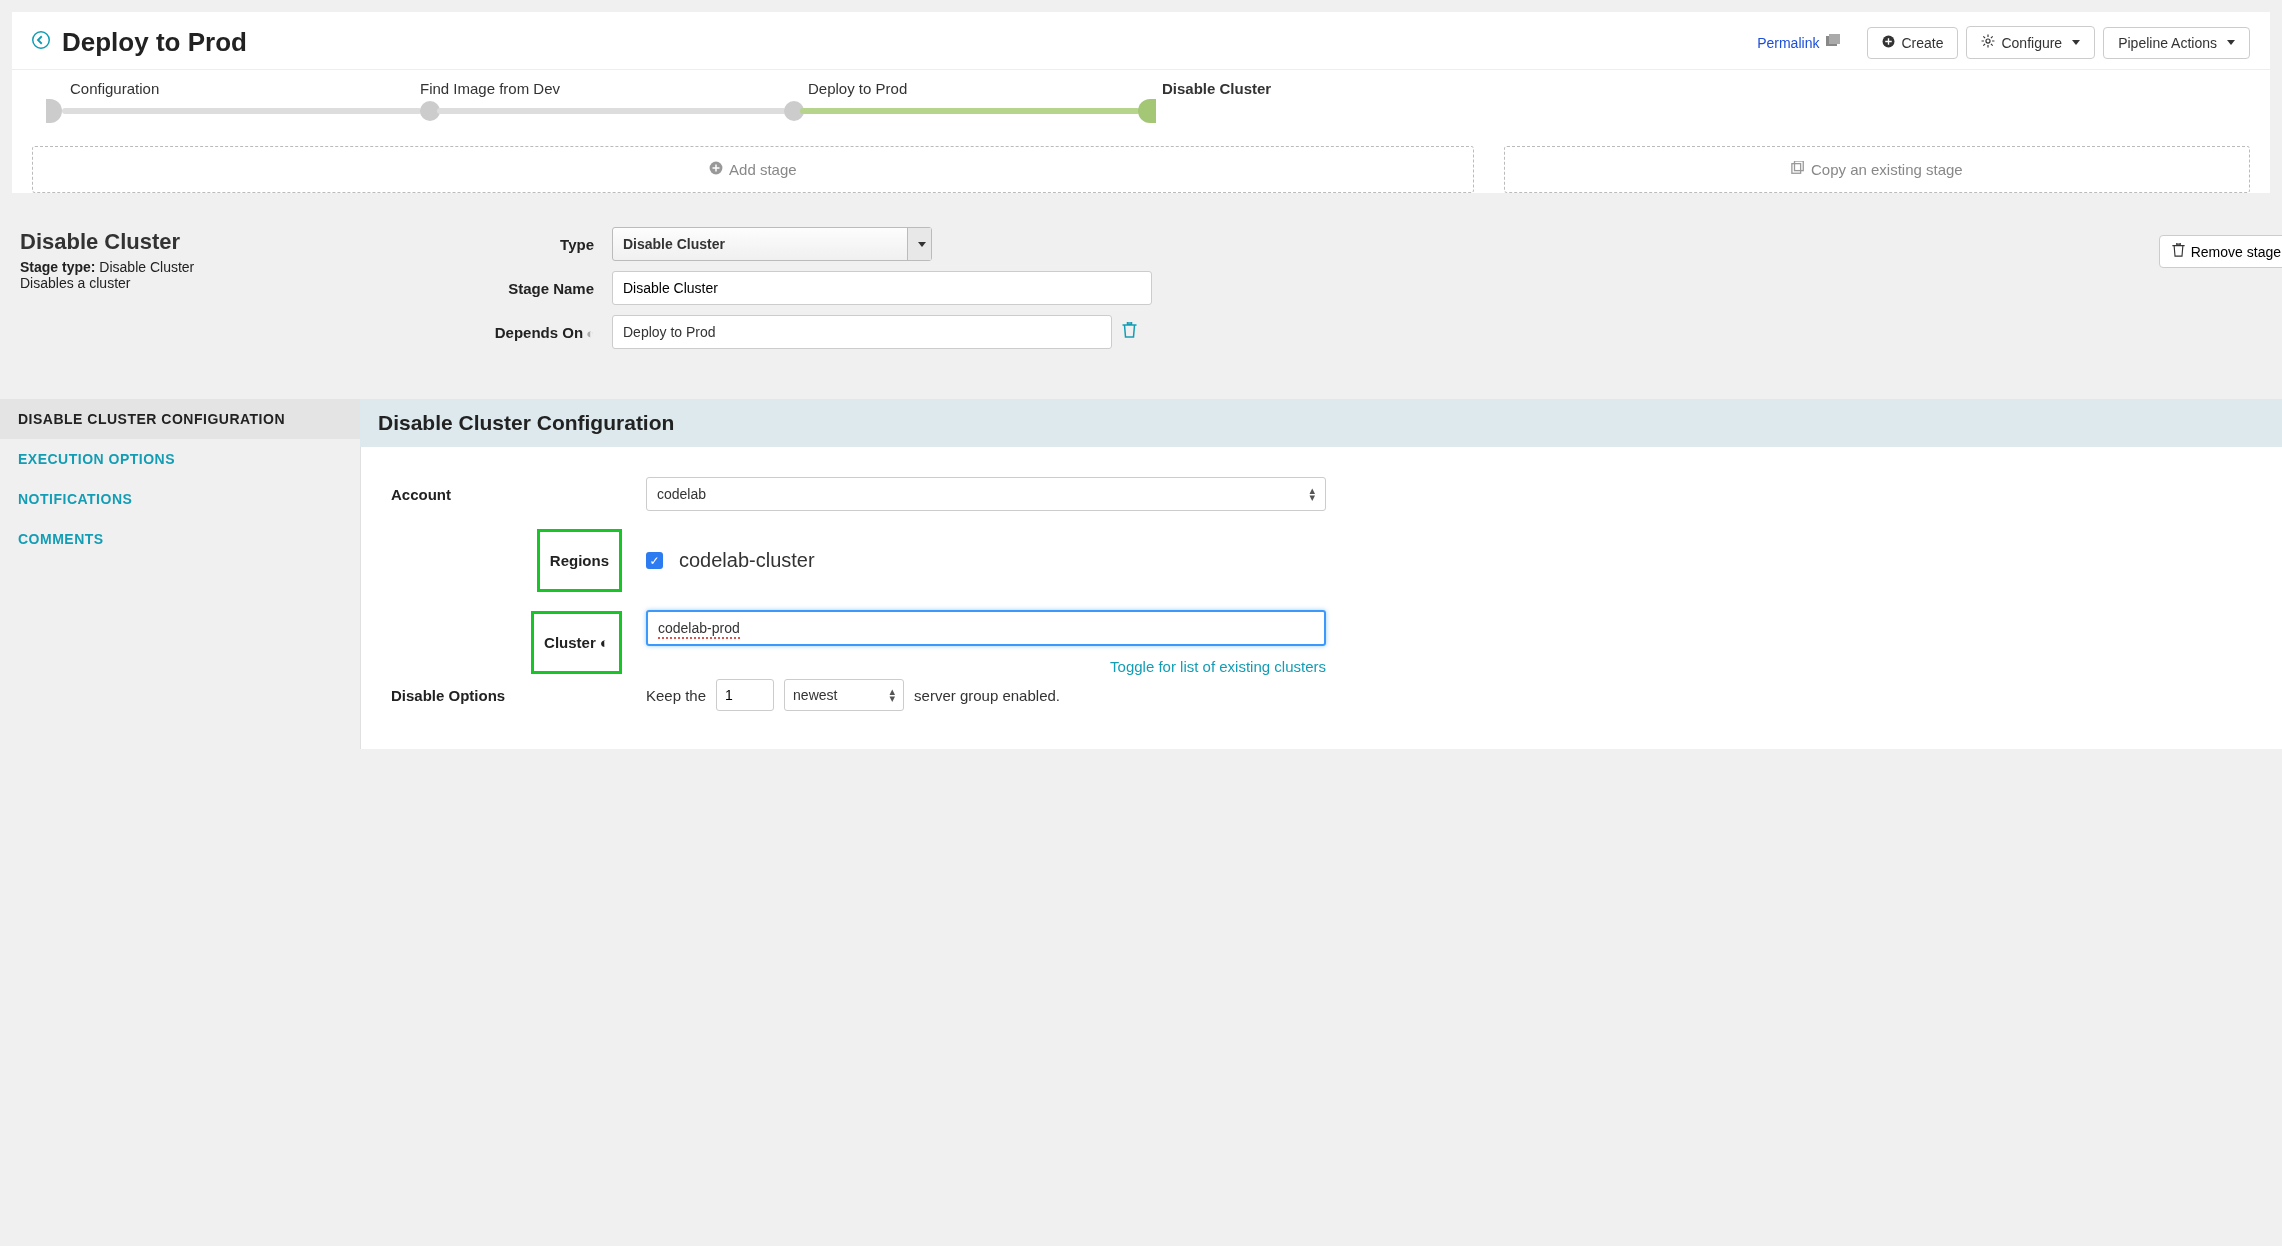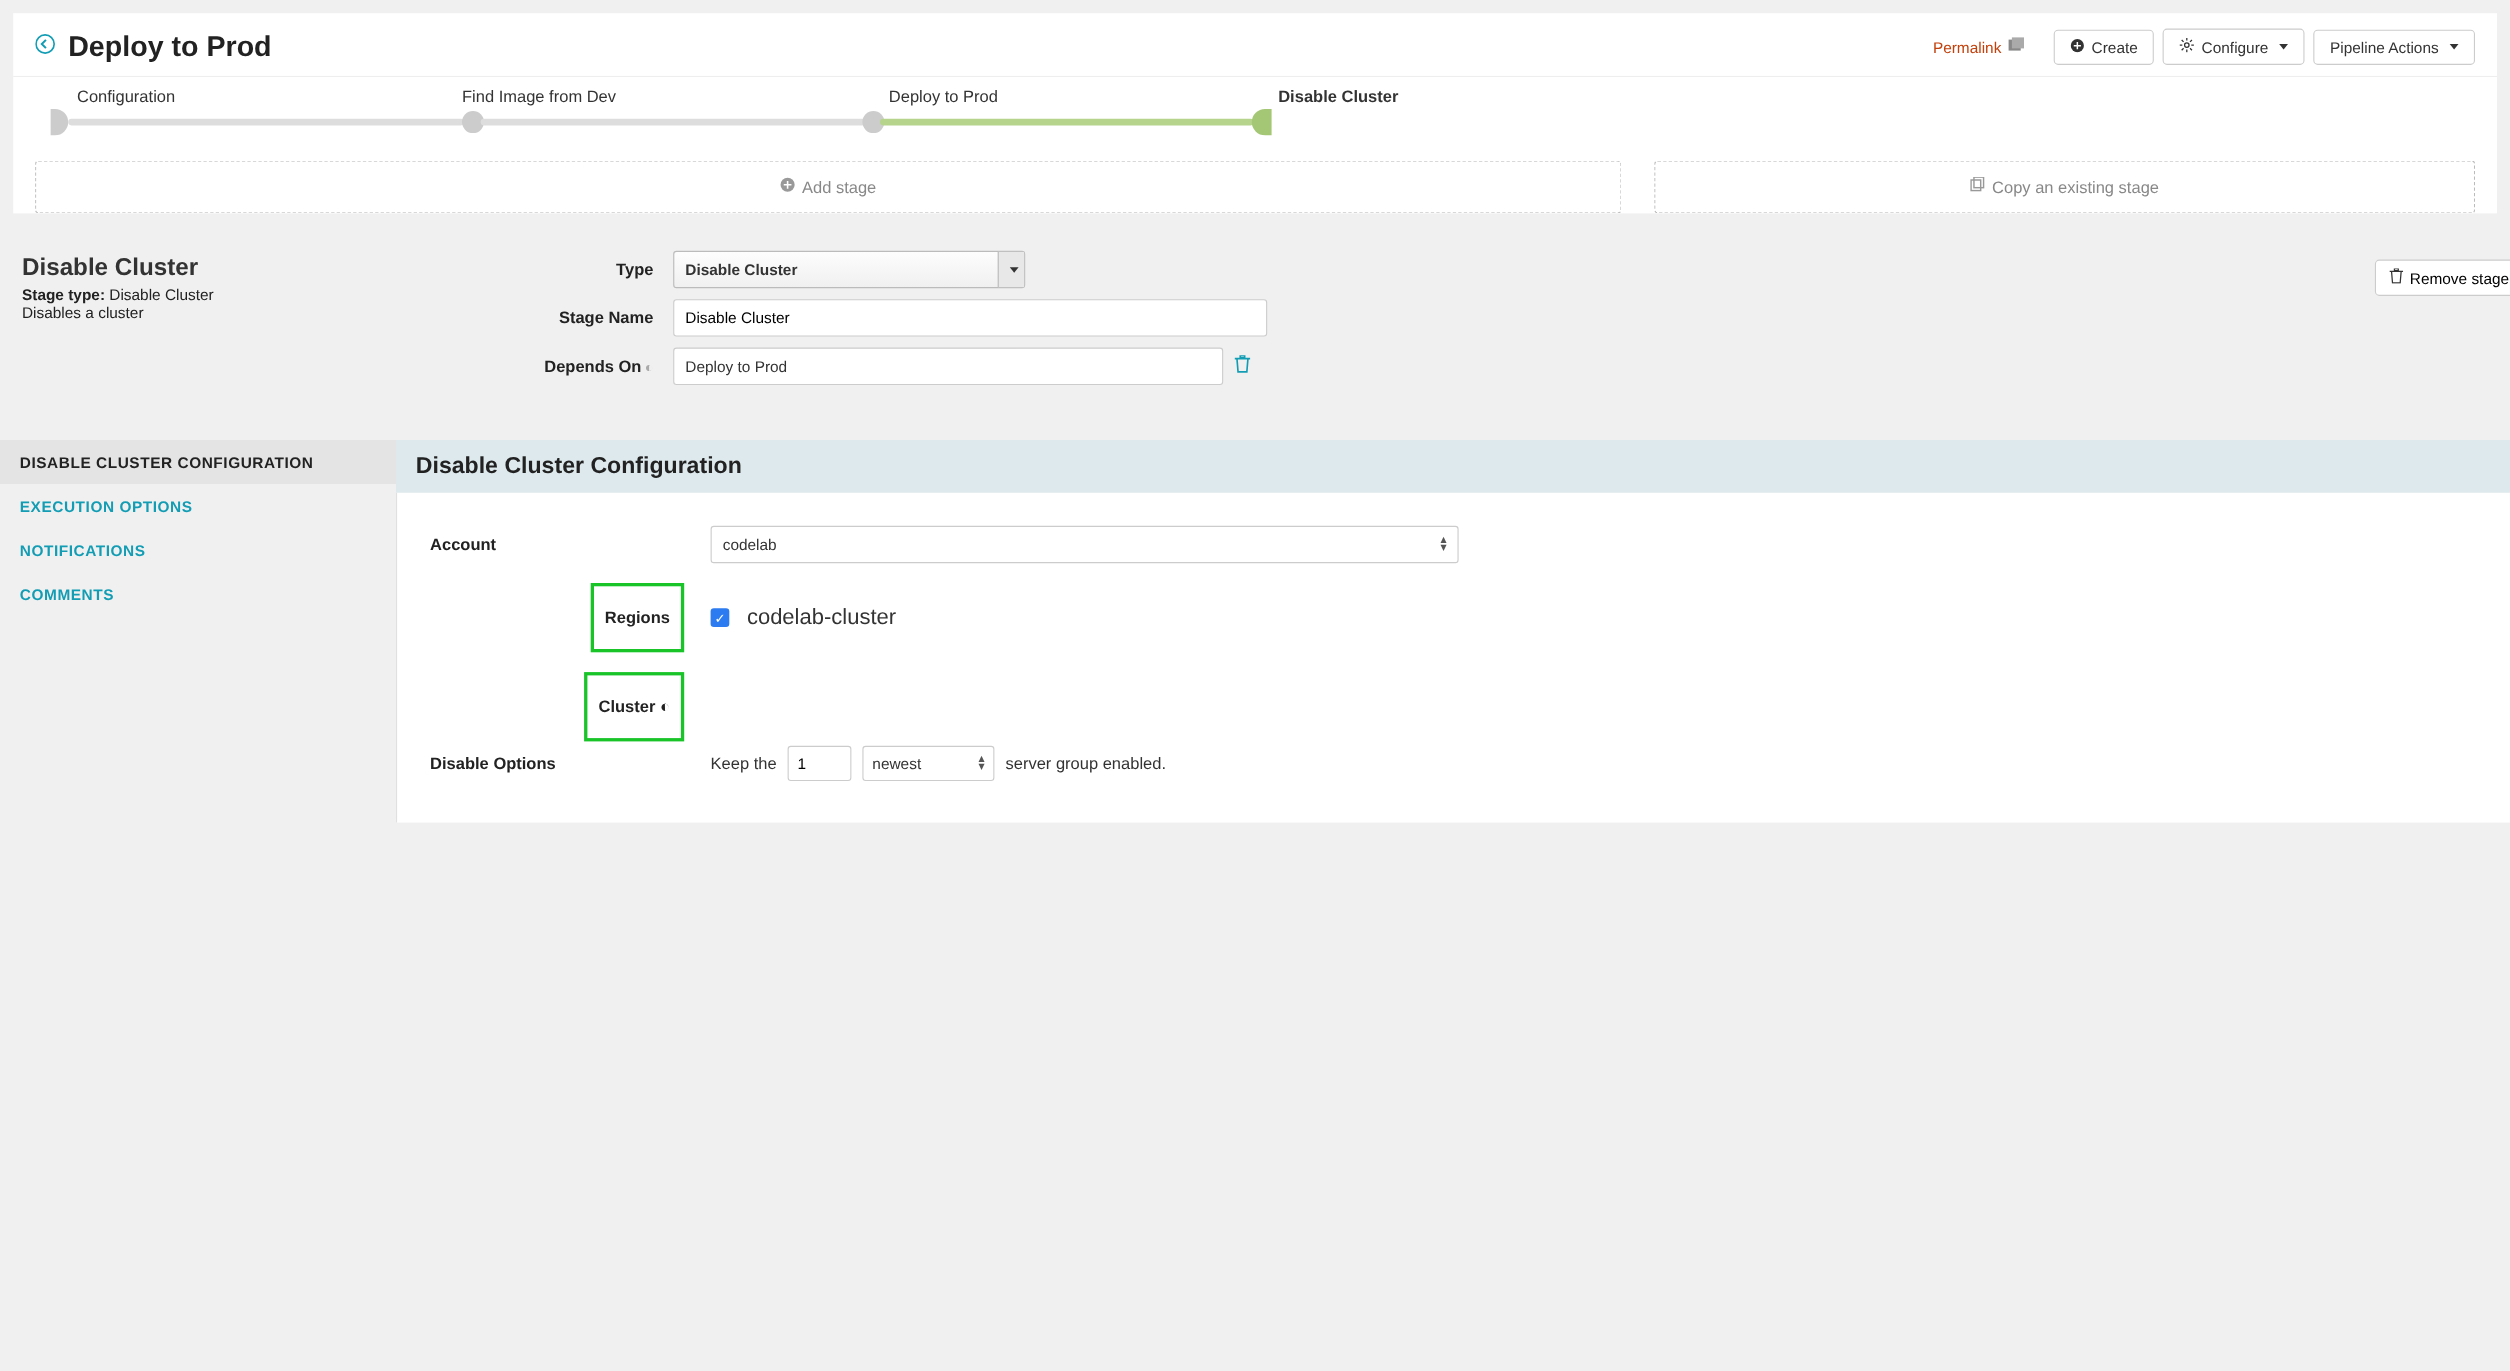--- a/index.html
+++ b/index.html
@@ -27,21 +27,21 @@
     cursor: pointer;
   }
   .page-title {
     font-size: 26px;
     font-weight: 700;
     color: #222;
     flex: 0 0 auto;
   }
   .header-spacer { flex: 1; }
   .permalink {
-    color: #c2410c;
+    color: #1d4ed8;
     font-size: 14px;
     margin-right: 6px;
     cursor: pointer;
   }
   .permalink-icon { color:#777; margin-right:18px; }
   .btn {
     background: #fff;
     border: 1px solid #ccc;
     border-radius: 4px;
     padding: 7px 14px;
@@ -486,20 +486,26 @@
           <span style="font-size:20px">codelab-cluster</span>
         </div>
       </div>
 
       <div class="cfg-row" style="margin-bottom:2px">
         <div class="cfg-label" style="text-align:right">
           <span class="green-box">
             <span>Cluster</span><span class="q"> ◐</span>
           </span>
         </div>
+        <div class="cfg-control" style="flex-direction:column; align-items:flex-start;">
+          <div class="cluster-input">
+            <span class="red-underline">codelab-prod</span>
+          </div>
+          <a class="toggle-link">Toggle for list of existing clusters</a>
+        </div>
       </div>
 
       <div class="cfg-row" style="margin-top:4px">
         <div class="cfg-label">Disable Options</div>
         <div class="cfg-control" style="font-size:15px">
           <span>Keep the</span>
           <input class="num-input" value="1" style="">
           <div class="small-select">
             <span>newest</span>
             <span class="updown">▴<br>▾</span>

